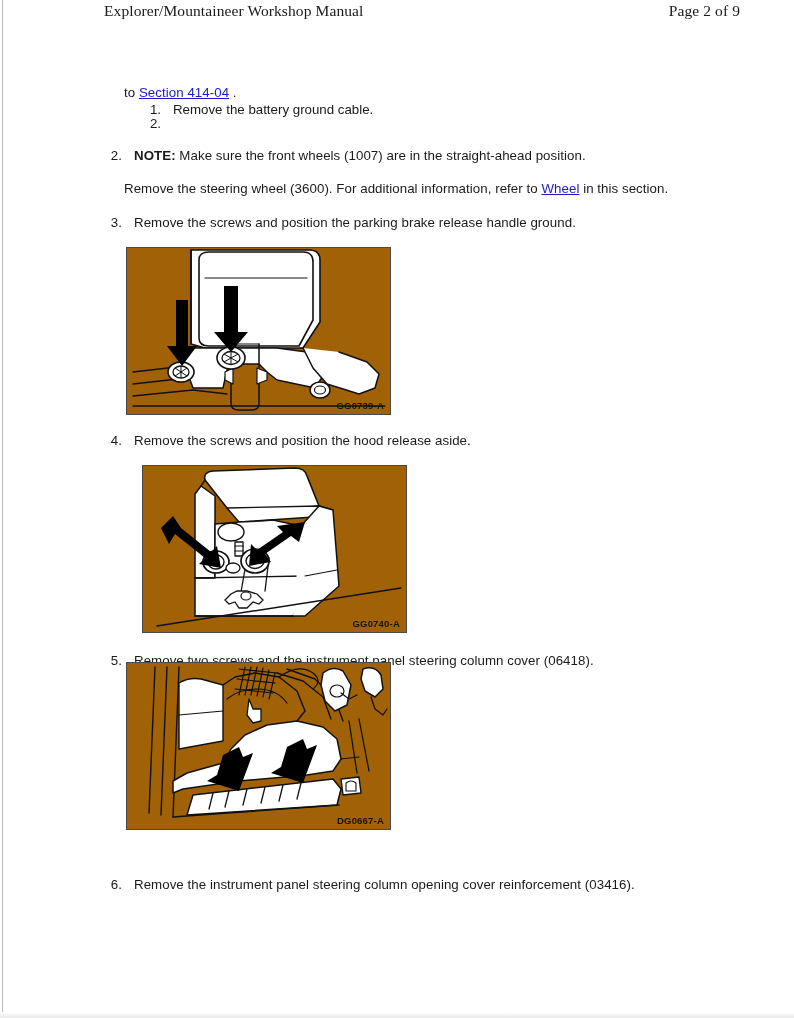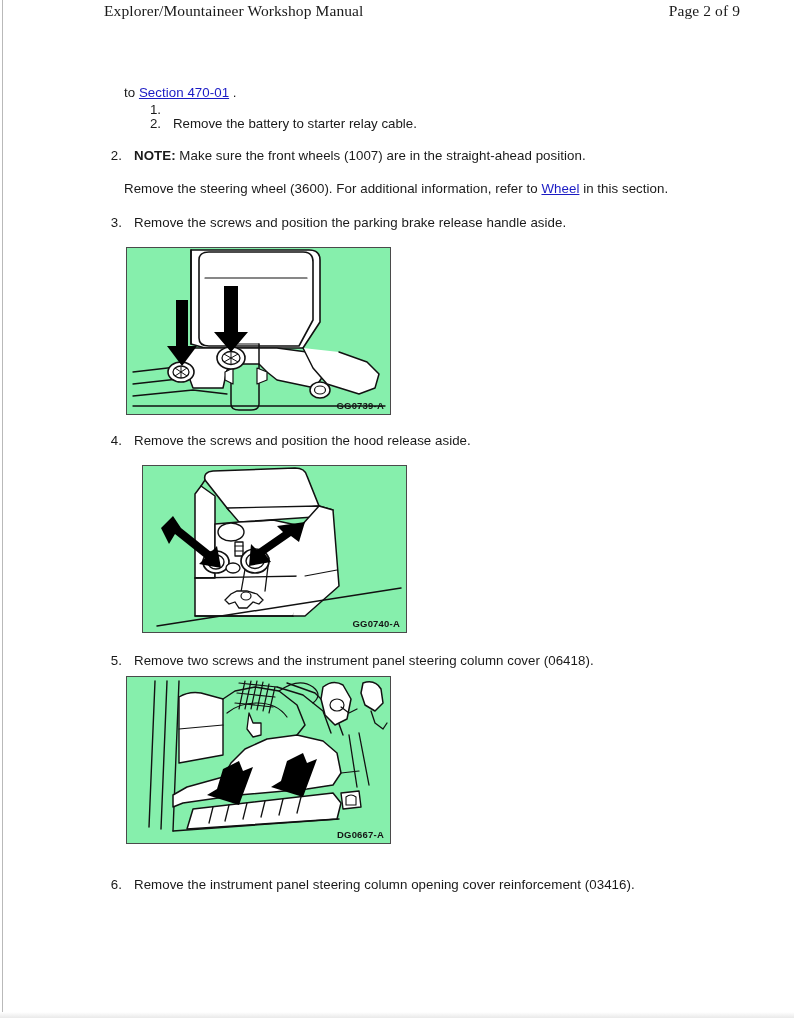--- a/index.html
+++ b/index.html
@@ -119,21 +119,21 @@
   .doclink {
     color: #1b1bc4;
     text-decoration: underline;
     cursor: pointer;
   }
 
   
   .figure {
     position: absolute;
     border: 1.3px solid #4a4a4a;
-    background: #86efac;
+    background: #a16207;
     box-sizing: border-box;
   }
   .figure svg { display: block; }
   .fig-caption {
     position: absolute;
     right: 6px;
     bottom: 3px;
     font-size: 9.5px;
     font-weight: bold;
     letter-spacing: 0.2px;
@@ -150,43 +150,43 @@
   <div class="scan-edge-bottom"></div>
 
   <div class="page-header">
     <span class="doc-title">Explorer/Mountaineer Workshop Manual</span>
     <span class="page-number">Page 2 of 9</span>
   </div>
 
   <div class="content">
 
     <div class="para" style="left:124px; top:84px;">
-      <span>to </span><span class="doclink">Section 470-01</span><span> .</span>
+      <span>to </span><span class="doclink">Section 414-04</span><span> .</span>
     </div>
 
     <div class="substep" style="left:145px; top:101px;">
       <span class="num">1.</span>
+      <span class="txt">Remove the battery ground cable.</span>
     </div>
     <div class="substep" style="left:145px; top:115px;">
       <span class="num">2.</span>
-      <span class="txt">Remove the battery to starter relay cable.</span>
     </div>
 
     <div class="step" style="left:100px; top:147px;">
       <span class="num">2.</span>
       <span class="txt"><b class="note-label">NOTE:</b><span> Make sure the front wheels (1007) are in the straight-ahead position.</span></span>
     </div>
 
     <div class="para" style="left:124px; top:180px;">
       <span>Remove the steering wheel (3600). For additional information, refer to </span><span class="doclink">Wheel</span><span> in this section.</span>
     </div>
 
     <div class="step" style="left:100px; top:214px;">
       <span class="num">3.</span>
-      <span class="txt">Remove the screws and position the parking brake release handle aside.</span>
+      <span class="txt">Remove the screws and position the parking brake release handle ground.</span>
     </div>
 
     <div class="figure" style="left:126px; top:247px; width:265px; height:168px;">
       <svg width="263" height="166" viewBox="0 0 263 166">
         <g fill="none" stroke="#111" stroke-width="1.6" stroke-linejoin="round" stroke-linecap="round">
 
           <path d="M64 2 L64 96 L78 100 L176 100 L193 74 L193 12 Q193 2 182 2 Z" fill="#fff"></path>
           <path d="M72 6 Q72 -2 82 -2 L176 -2 Q186 -2 186 8 L186 66 L172 92 L82 92 Q72 92 72 84 Z" fill="#fff" transform="translate(0,6)"></path>
 
           <path d="M78 30 L180 30" stroke-width="1.2"></path>
@@ -293,21 +293,21 @@
         </g>
       </svg>
       <div class="fig-caption">GG0740-A</div>
     </div>
 
     <div class="step" style="left:100px; top:652px;">
       <span class="num">5.</span>
       <span class="txt">Remove two screws and the instrument panel steering column cover (06418).</span>
     </div>
 
-    <div class="figure" style="left:126px; top:676px; width:265px; height:168px;text-decoration:underline;">
+    <div class="figure" style="left:126px; top:662px; width:265px; height:168px;text-decoration:underline;">
       <svg width="263" height="166" viewBox="0 0 263 166">
         <g fill="none" stroke="#111" stroke-width="1.4" stroke-linejoin="round" stroke-linecap="round">
 
           <path d="M28 4 L22 150"></path>
           <path d="M40 4 L34 152"></path>
           <path d="M52 4 L46 154"></path>
 
           <path d="M52 20 Q62 14 74 16 L96 22 L96 78 L52 86 Z" fill="#fff"></path>
           <path d="M52 52 L96 48" stroke-width="1.2"></path>
 

